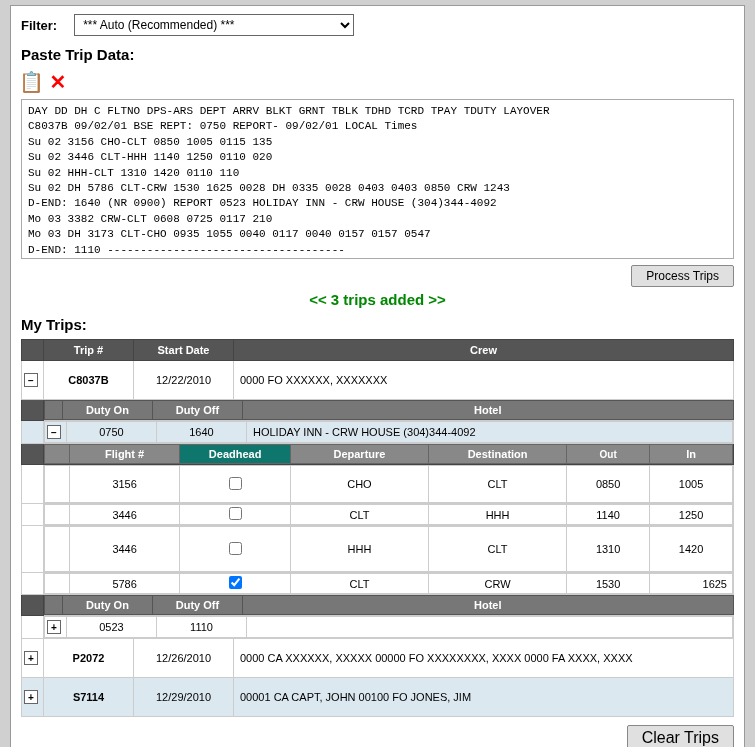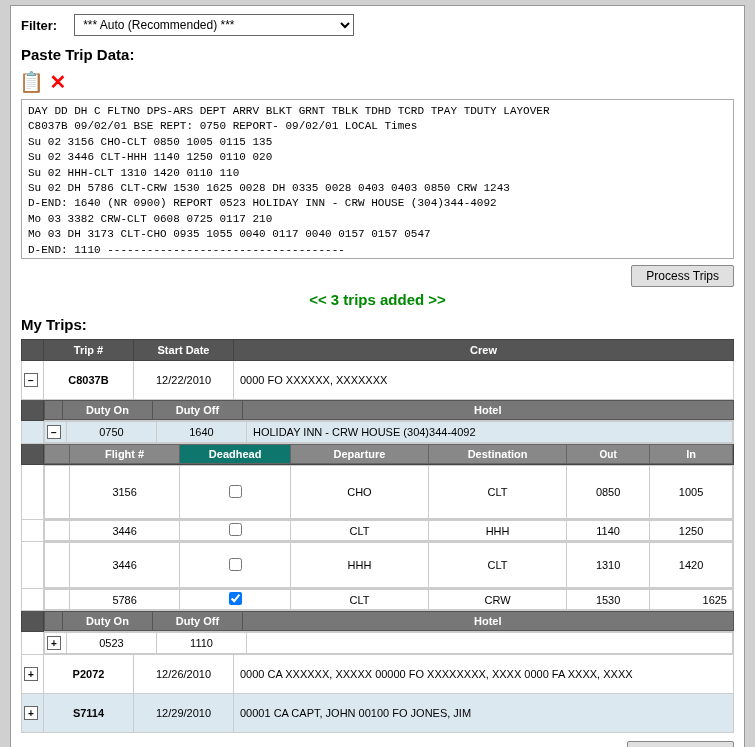--- a/index.html
+++ b/index.html
@@ -314,21 +314,21 @@
                   <tbody>
                 <tr>
                     <td style="width:18px;border:1px solid #ccc;"></td>
                     <td style="width:80px;text-align:center;padding:2px 5px;border:1px solid #ccc;font-size:11px;">3156</td>
                     <td style="width:80px;text-align:center;padding:2px 5px;border:1px solid #ccc;font-size:11px;" class="checkbox-cell">
                       <input type="checkbox" style="">
                     </td>
                     <td style="width:100px;text-align:center;padding:2px 5px;border:1px solid #ccc;font-size:11px;">CHO</td>
                     <td style="width:100px;text-align:center;padding:2px 5px;border:1px solid #ccc;font-size:11px;">CLT</td>
                     <td style="width:60px;text-align:center;padding:2px 5px;border:1px solid #ccc;font-size:11px;">0850</td>
-                    <td style="width:60px;text-align:center;padding:20px 5px;border:1px solid #ccc;font-size:11px;">1005</td>
+                    <td style="width:60px;text-align:center;padding:12px 5px;border:1px solid #ccc;font-size:11px;">1005</td>
                   </tr>
                 </tbody>
             </table>
               </td>
             </tr>
         <tr class="flight-row">
               <td style="border:1px solid #ccc;"></td>
               <td colspan="3" style="padding:0;border:1px solid #ccc;">
                 <table style="width:100%;border-collapse:collapse;">
                   <tbody>

